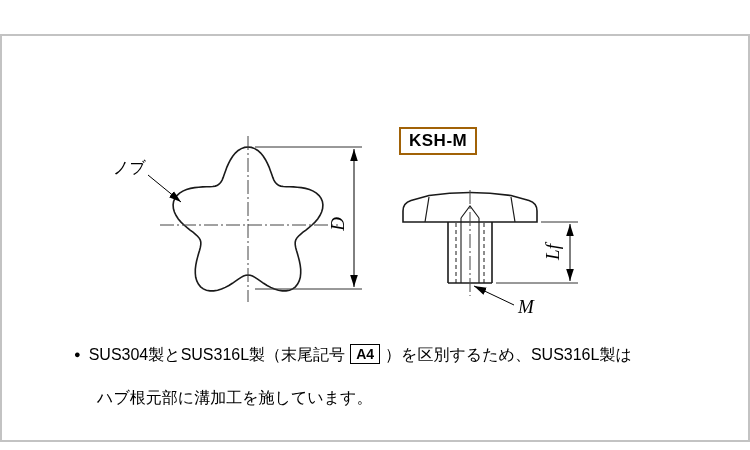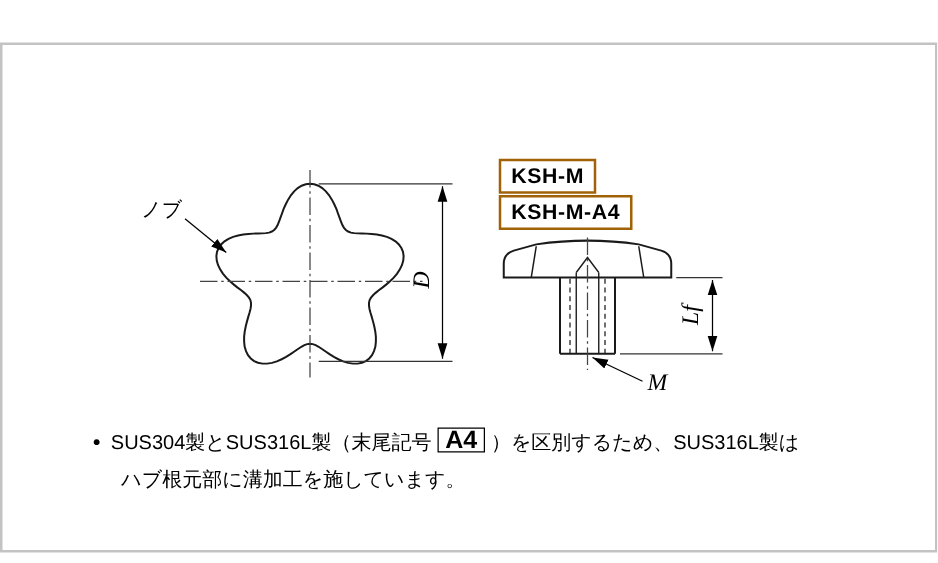--- a/index.html
+++ b/index.html
@@ -18,21 +18,21 @@
   .rot{transform:translate(-50%,-50%) rotate(-90deg);}
   .code-box{
     position:absolute;border:2px solid #a16207;background:#fff;
     font-weight:bold;font-size:17px;line-height:20px;padding:2px 8px;
     letter-spacing:0.5px;
   }
   .note{position:absolute;font-size:16px;line-height:24px;}
   .note .bullet{font-size:11px;vertical-align:2px;margin-right:8px;}
   .badge{
     display:inline-block;border:1.5px solid #000;font-weight:bold;
-    font-size:20px;line-height:18px;padding:0 5px;margin:0 5px;vertical-align:1px;text-align:center;
+    font-size:14px;line-height:18px;padding:0 5px;margin:0 5px;vertical-align:1px;text-align:center;
   }
 </style>
 </head>
 <body>
 
 <div class="canvas">
 
   <div class="frame"></div>
 
   <svg class="draw" width="750" height="450" viewBox="0 0 750 450">
@@ -78,20 +78,19 @@
 
   <div class="lbl jp-lbl" style="left:113px;top:158px;text-align:right;">ノブ</div>
 
   <div class="lbl dim rot" style="left:338px;top:224px;">D</div>
 
   <div class="lbl dim rot" style="left:553px;top:252px;">Lf</div>
 
   <div class="lbl dim" style="left:518px;top:296px;">M</div>
 
   <div class="code-box" style="left:399px;top:127px;">KSH-M</div>
-  <div class="code-box" style="left:399px;top:156px;">KSH-M-A4</div>
 
   <div class="note" style="left:74px;top:342px;">
     <span class="bullet">●</span><span>SUS304製とSUS316L製（末尾記号</span><span class="badge">A4</span><span>）を区別するため、SUS316L製は</span>
   </div>
-  <div class="note" style="left:97px;top:373px;">ハブ根元部に溝加工を施しています。</div>
+  <div class="note" style="left:97px;top:386px;">ハブ根元部に溝加工を施しています。</div>
 
 </div>
 
 </body></html>

